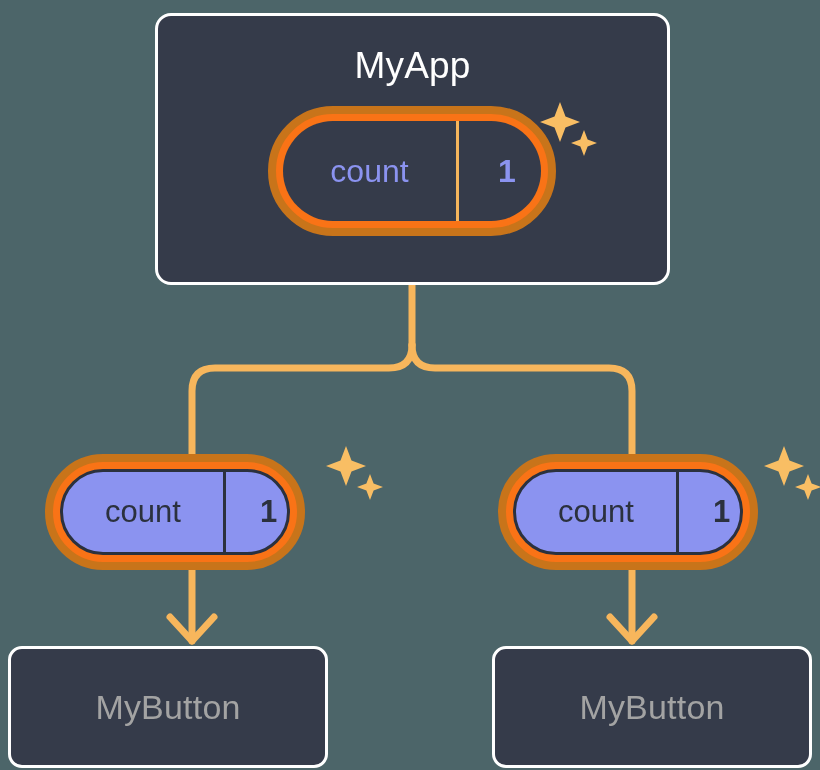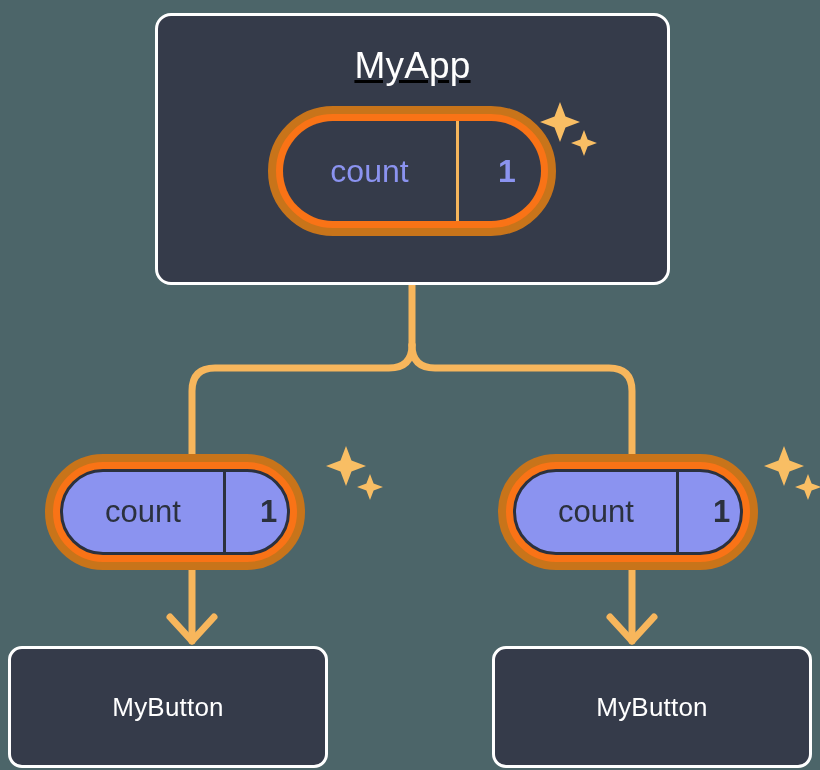--- a/index.html
+++ b/index.html
@@ -38,21 +38,20 @@
     display: flex;
     flex-direction: column;
     align-items: center;
   }
   #card-myapp {
     left: 155px;
     top: 13px;
     width: 515px;
     height: 272px;
     padding-top: 31px;
-    text-decoration: underline;
   }
   .card-title {
     color: #ffffff;
     font-size: 37px;
     font-weight: 400;
     letter-spacing: 0.2px;
     line-height: 1;
   }
   .button-card {
     justify-content: center;
@@ -64,22 +63,22 @@
     width: 320px;
     height: 122px;
   }
   #card-button-right {
     left: 492px;
     top: 646px;
     width: 320px;
     height: 122px;
   }
   .button-label {
-    color: #ffffff;
-    font-size: 26px;
+    color: #a3a3a3;
+    font-size: 34px;
     font-weight: 400;
     letter-spacing: 0.2px;
     line-height: 1;
   }
 
   
   .pill-wrap {
     position: absolute;
     z-index: 3;
   }

